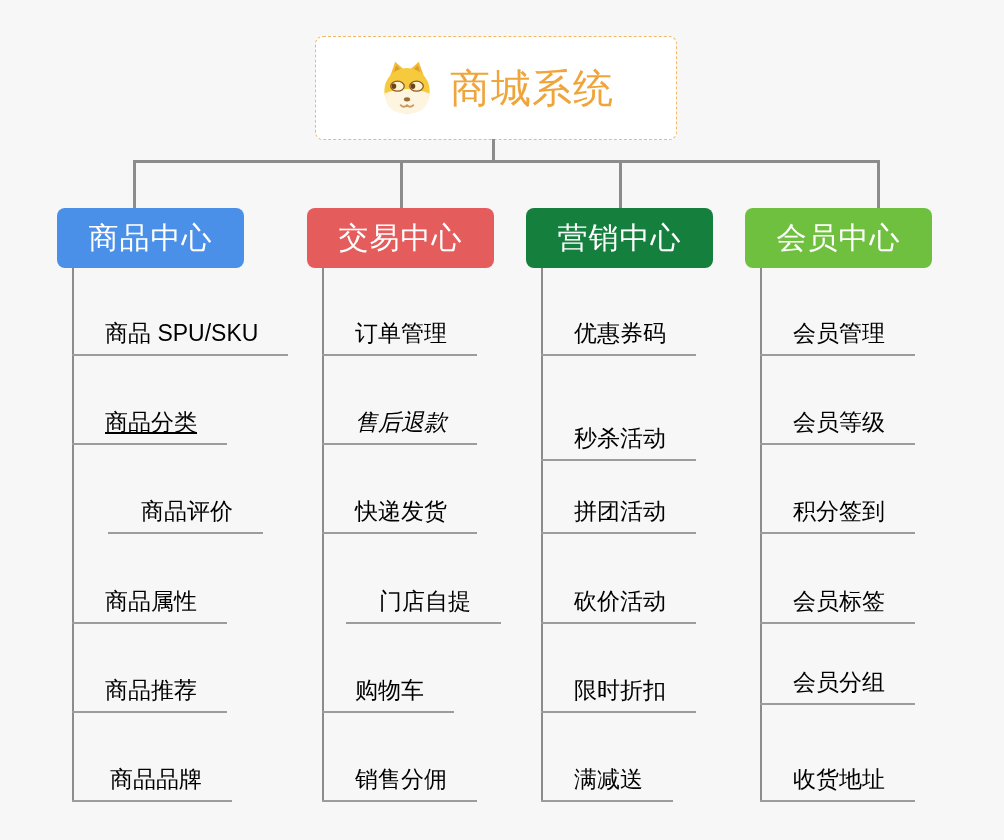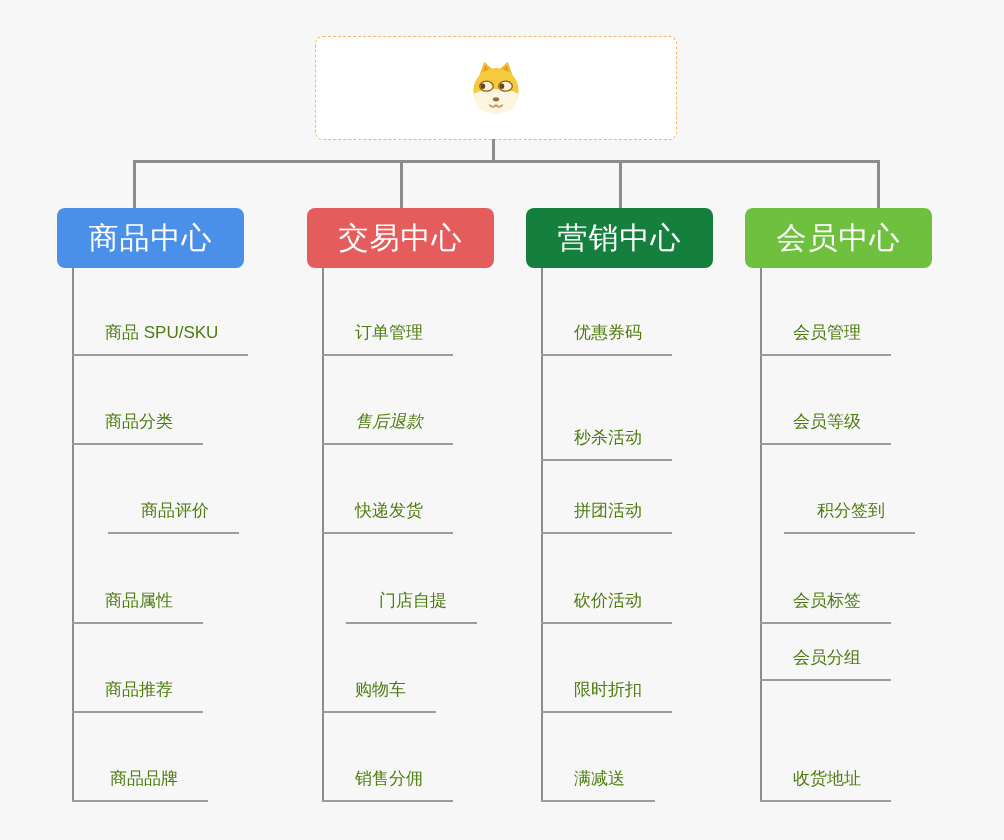--- a/index.html
+++ b/index.html
@@ -54,23 +54,23 @@
     font-size: 30px;
     letter-spacing: 1px;
     white-space: nowrap;
     cursor: default;
   }
   
   .leaf-node {
     position: absolute;
     padding: 0 30px 8px 33px;
     border-bottom: 2px solid #9c9c9c;
-    font-size: 17px;
+    font-size: 23px;
     line-height: 26px;
-    color: #4d7c0f;
+    color: #000000;
     white-space: nowrap;
     cursor: default;
   }
 </style>
 </head>
 <body>
 
 <div class="canvas">
 
   <div class="root-node">
@@ -86,36 +86,37 @@
       <path d="M7.5 38 Q32 28 56.5 38 Q56 60 32 60 Q8 60 7.5 38 Z" fill="#fdf5e0"></path>
 
       <ellipse cx="21.5" cy="30" rx="7.5" ry="5.5" fill="#fdf2d2" stroke="#8a5a22" stroke-width="1.4"></ellipse>
       <ellipse cx="42.5" cy="30" rx="7.5" ry="5.5" fill="#fdf2d2" stroke="#8a5a22" stroke-width="1.4"></ellipse>
       <ellipse cx="17.5" cy="30" rx="2.6" ry="3" fill="#6e4318"></ellipse>
       <ellipse cx="38.5" cy="30" rx="2.6" ry="3" fill="#6e4318"></ellipse>
 
       <ellipse cx="32" cy="44.5" rx="3.4" ry="2.4" fill="#9c6a33"></ellipse>
       <path d="M25 51 Q28.5 54.5 32 51 Q35.5 54.5 39 51" fill="none" stroke="#c89b63" stroke-width="2" stroke-linecap="round"></path>
     </svg>
+    <span class="root-title">商城系统</span>
   </div>
 
   <div class="line" style="left:492px; top:139px; width:3px; height:23px;"></div>
   <div class="line" style="left:133px; top:160px; width:747px; height:3px;"></div>
   <div id="stubs">
       <div class="line" style="left: 133px; top: 160px; width: 3px; height: 48px;"></div>
       <div class="line" style="left: 400px; top: 160px; width: 3px; height: 48px;"></div>
       <div class="line" style="left: 619px; top: 160px; width: 3px; height: 48px;"></div>
       <div class="line" style="left: 877px; top: 160px; width: 3px; height: 48px;"></div>
     </div>
 
   <div id="branches">
       <div class="branch-box" style="left: 57px; background: rgb(74, 143, 232);">商品中心</div>
       <div class="line" style="left: 72px; top: 268px; width: 2px; height: 534px;"></div>
       <div class="leaf-node" style="left: 72px; top: 320px;">商品 SPU/SKU</div>
-      <div class="leaf-node" style="left: 72px; top: 409px;">商品分类</div>
+      <div class="leaf-node" style="left: 72px; top: 409px; text-decoration: underline;">商品分类</div>
       <div class="leaf-node" style="left: 72px; top: 498px; margin-left: 36px;">商品评价</div>
       <div class="leaf-node" style="left: 72px; top: 588px;">商品属性</div>
       <div class="leaf-node" style="left: 72px; top: 677px;">商品推荐</div>
       <div class="leaf-node" style="left: 72px; top: 766px; padding-left: 38px;">商品品牌</div>
       <div class="branch-box" style="left: 307px; background: rgb(229, 92, 92);">交易中心</div>
       <div class="line" style="left: 322px; top: 268px; width: 2px; height: 534px;"></div>
       <div class="leaf-node" style="left: 322px; top: 320px;">订单管理</div>
       <div class="leaf-node" style="left: 322px; top: 409px; font-style: italic;">售后退款</div>
       <div class="leaf-node" style="left: 322px; top: 498px;">快递发货</div>
       <div class="leaf-node" style="left: 322px; top: 588px; margin-left: 24px;">门店自提</div>
@@ -126,18 +127,18 @@
       <div class="leaf-node" style="left: 541px; top: 320px;">优惠券码</div>
       <div class="leaf-node" style="left: 541px; top: 425px;">秒杀活动</div>
       <div class="leaf-node" style="left: 541px; top: 498px;">拼团活动</div>
       <div class="leaf-node" style="left: 541px; top: 588px;">砍价活动</div>
       <div class="leaf-node" style="left: 541px; top: 677px;">限时折扣</div>
       <div class="leaf-node" style="left: 541px; top: 766px;">满减送</div>
       <div class="branch-box" style="left: 745px; background: rgb(110, 192, 62);">会员中心</div>
       <div class="line" style="left: 760px; top: 268px; width: 2px; height: 534px;"></div>
       <div class="leaf-node" style="left: 760px; top: 320px;">会员管理</div>
       <div class="leaf-node" style="left: 760px; top: 409px;">会员等级</div>
-      <div class="leaf-node" style="left: 760px; top: 498px; margin-left: 24px;">积分签到</div>
+      <div class="leaf-node" style="left: 760px; top: 498px;">积分签到</div>
       <div class="leaf-node" style="left: 760px; top: 588px;">会员标签</div>
-      <div class="leaf-node" style="left: 760px; top: 645px;">会员分组</div>
+      <div class="leaf-node" style="left: 760px; top: 669px;">会员分组</div>
       <div class="leaf-node" style="left: 760px; top: 766px;">收货地址</div>
     </div>
 </div>
 
 </body></html>

